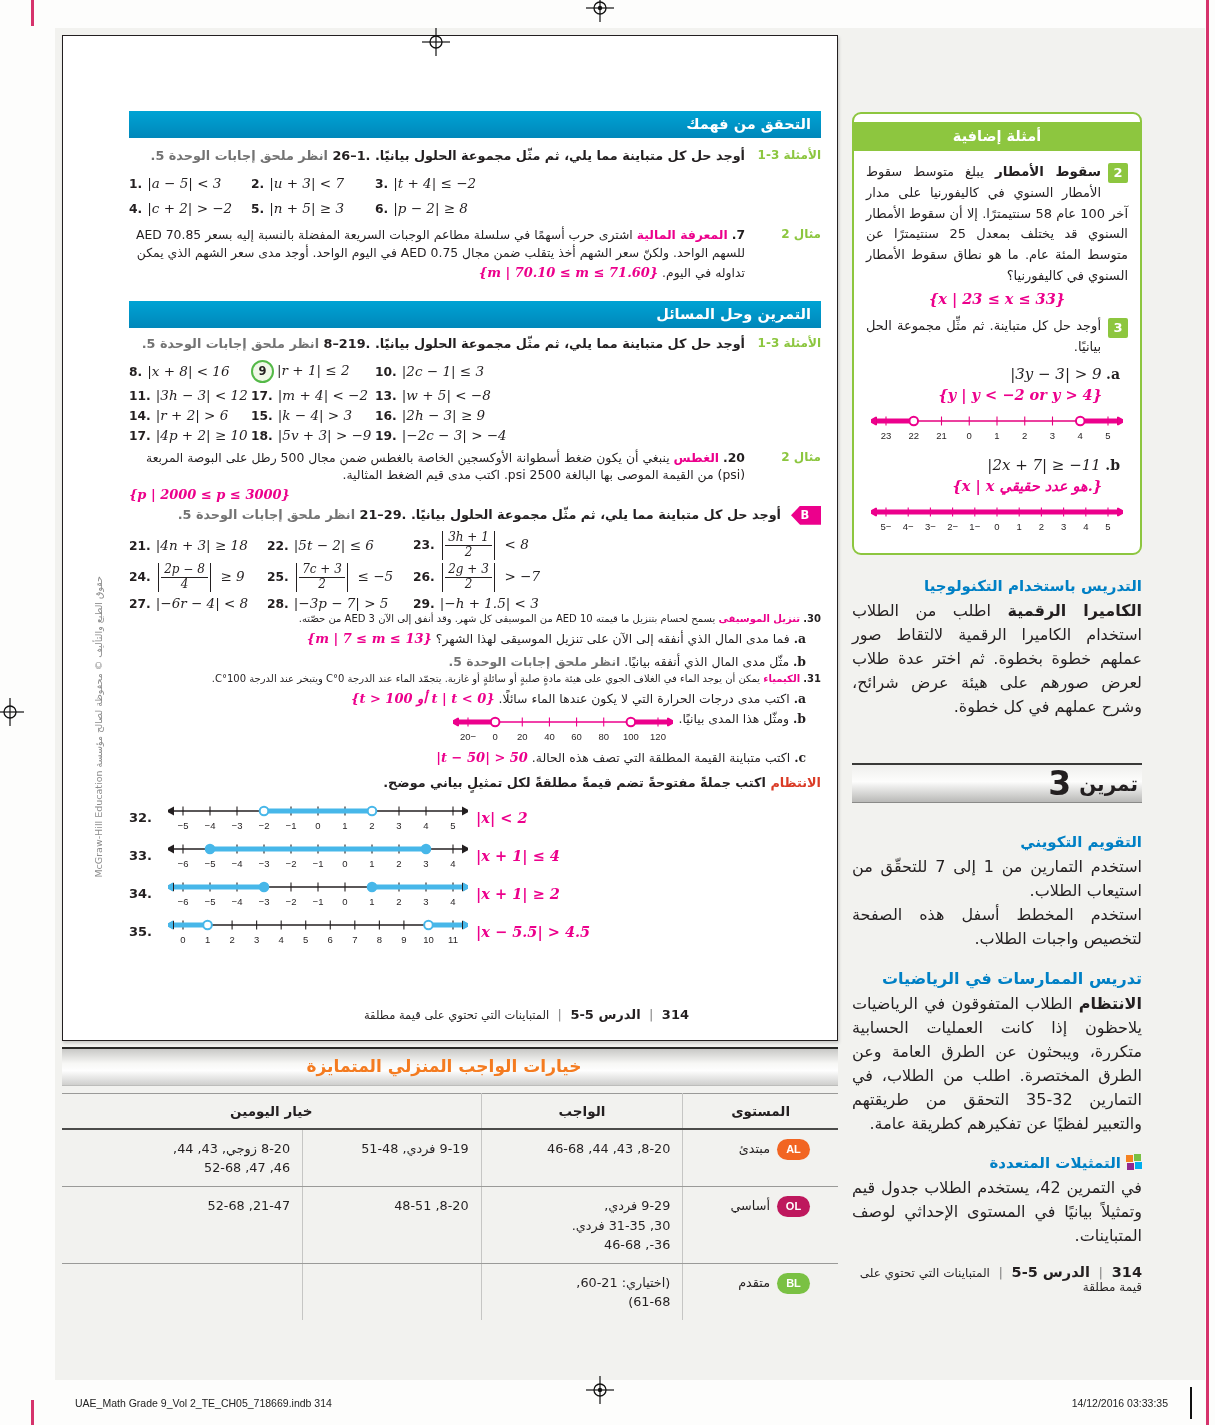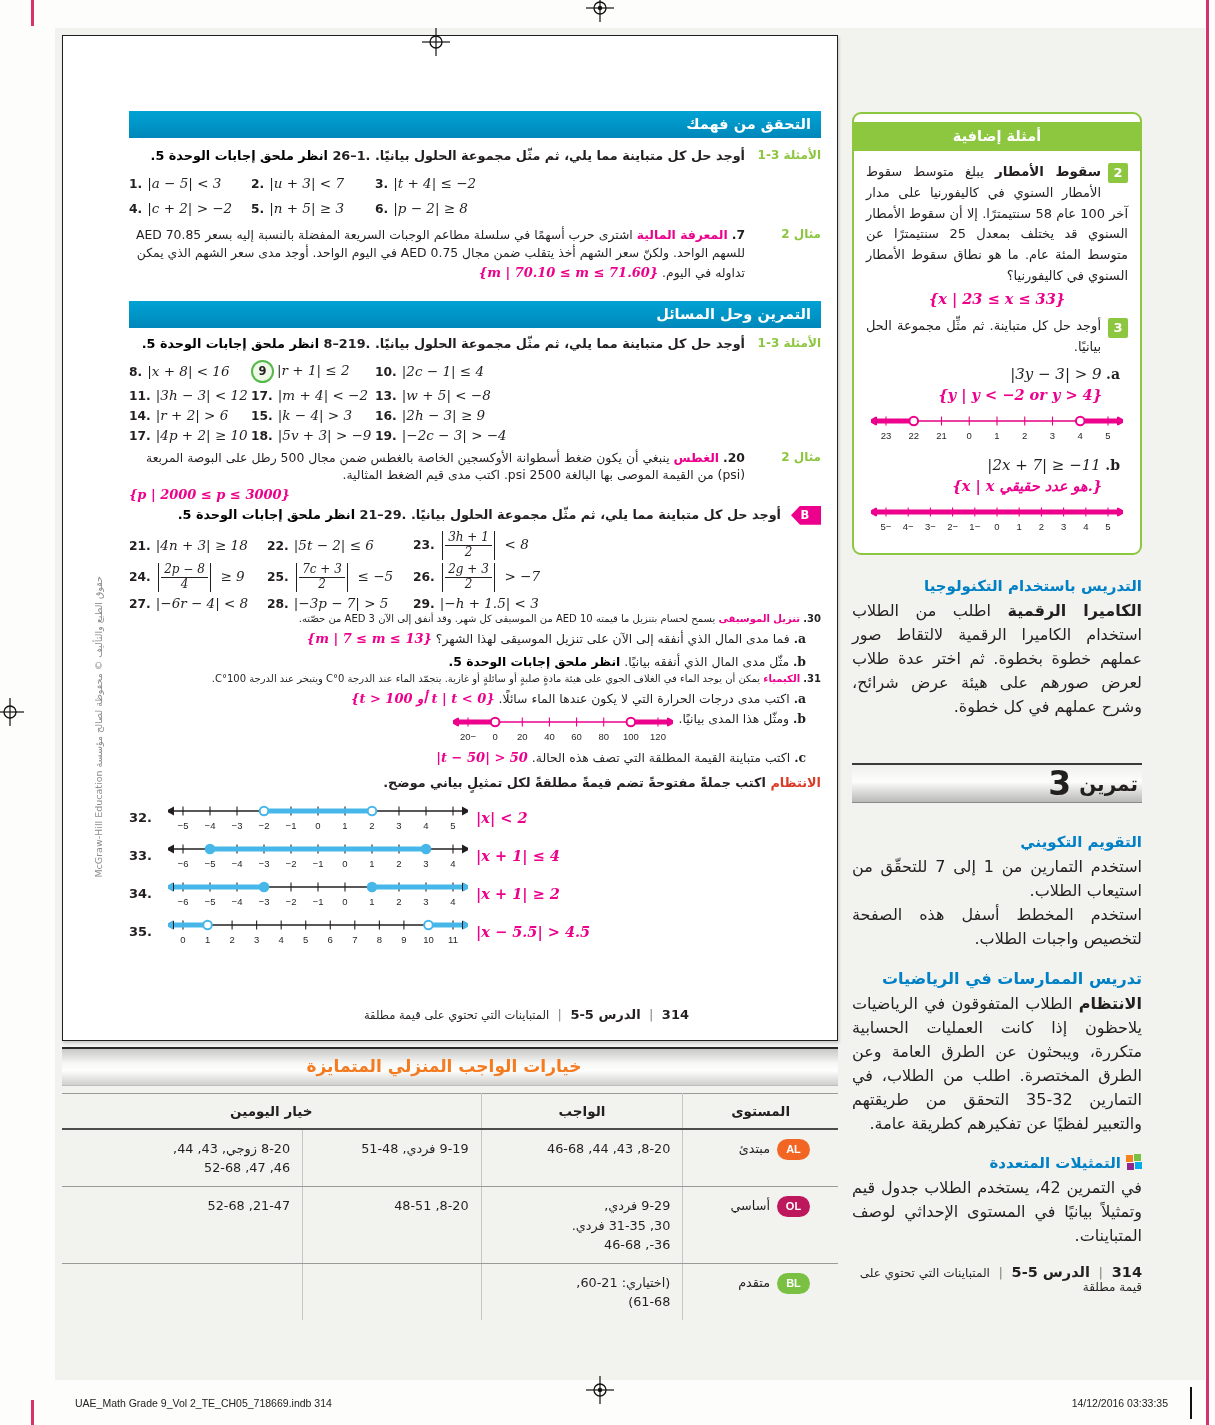--- a/index.html
+++ b/index.html
@@ -15,21 +15,21 @@
   .page{position:absolute;left:62px;top:35px;width:776px;height:1006px;background:#fff;
         border:1.5px solid #231f20;box-sizing:border-box;box-shadow:1px 2px 3px rgba(0,0,0,.18);}
   .copyright{position:absolute;left:30px;top:990px;width:450px;transform:rotate(-90deg);
         transform-origin:0 0;direction:rtl;font-size:9.5px;color:#8c8c8c;white-space:nowrap;}
   .content{direction:rtl;padding:75px 16px 0 66px;}
   .banner{height:27px;background:linear-gradient(180deg,#00a3d4,#0087ba);color:#fff;font-weight:bold;
         font-size:14.5px;line-height:27px;padding-right:10px;}
   .irow{display:flex;margin-top:9px;align-items:flex-start;}
   .exlabel{flex:0 0 76px;color:#8cc63f;font-weight:bold;font-size:12px;text-align:right;padding-top:1px;}
   .itext{flex:1;font-weight:bold;font-size:12.8px;text-align:right;line-height:1.45;}
-  .note{color:#000000;}
+  .note{color:#737373;}
   .ltr{direction:ltr;unicode-bidi:isolate;}
   .exgrid{display:grid;direction:ltr;grid-template-columns:122px 124px 190px;justify-content:start;
         row-gap:9px;margin-top:9px;font-size:13px;align-items:center;}
   .ex-item{white-space:nowrap;}
   .n{font-weight:bold;font-size:12.3px;margin-right:5px;}
   .m,.eq{font-family:"DejaVu Serif","Liberation Serif",serif;font-style:italic;font-size:13.5px;direction:ltr;unicode-bidi:isolate;}
   .circ{display:inline-block;width:19px;height:19px;border:2.2px solid #54b948;border-radius:50%;
         text-align:center;line-height:19px;font-size:11.5px;background:#f0f8e8;margin-right:3px;}
   .bar{display:inline-block;width:1.4px;height:29px;background:#231f20;vertical-align:middle;margin:0 2px;}
   .frac{display:inline-block;vertical-align:middle;text-align:center;font-size:12px;line-height:1.15;}
@@ -152,21 +152,21 @@
       <span class="itext">
         <span>أوجد حل كل متباينة مما يلي، ثم مثّل مجموعة الحلول بيانيًا.</span>
         <span class="ltr">8–219.</span>
         <span class="note">انظر ملحق إجابات الوحدة 5.</span>
       </span>
     </div>
 
     <div class="exgrid" style="row-gap:4px;margin-top:6px;">
         <div class="ex-item"><span class="n">8.</span><span class="m">|x + 8| &lt; 16</span></div>
         <div class="ex-item"><span class="n circ">9</span><span class="m">|r + 1| ≤ 2</span></div>
-        <div class="ex-item"><span class="n">10.</span><span class="m">|2c − 1| ≤ 4</span></div>
+        <div class="ex-item"><span class="n">10.</span><span class="m">|2c − 1| ≤ 3</span></div>
         <div class="ex-item"><span class="n">11.</span><span class="m">|3h − 3| &lt; 12</span></div>
         <div class="ex-item"><span class="n">17.</span><span class="m">|m + 4| &lt; −2</span></div>
         <div class="ex-item"><span class="n">13.</span><span class="m">|w + 5| &lt; −8</span></div>
         <div class="ex-item"><span class="n">14.</span><span class="m">|r + 2| &gt; 6</span></div>
         <div class="ex-item"><span class="n">15.</span><span class="m">|k − 4| &gt; 3</span></div>
         <div class="ex-item"><span class="n">16.</span><span class="m">|2h − 3| ≥ 9</span></div>
         <div class="ex-item"><span class="n">17.</span><span class="m">|4p + 2| ≥ 10</span></div>
         <div class="ex-item"><span class="n">18.</span><span class="m">|5v + 3| &gt; −9</span></div>
         <div class="ex-item"><span class="n">19.</span><span class="m">|−2c − 3| &gt; −4</span></div>
       </div>

